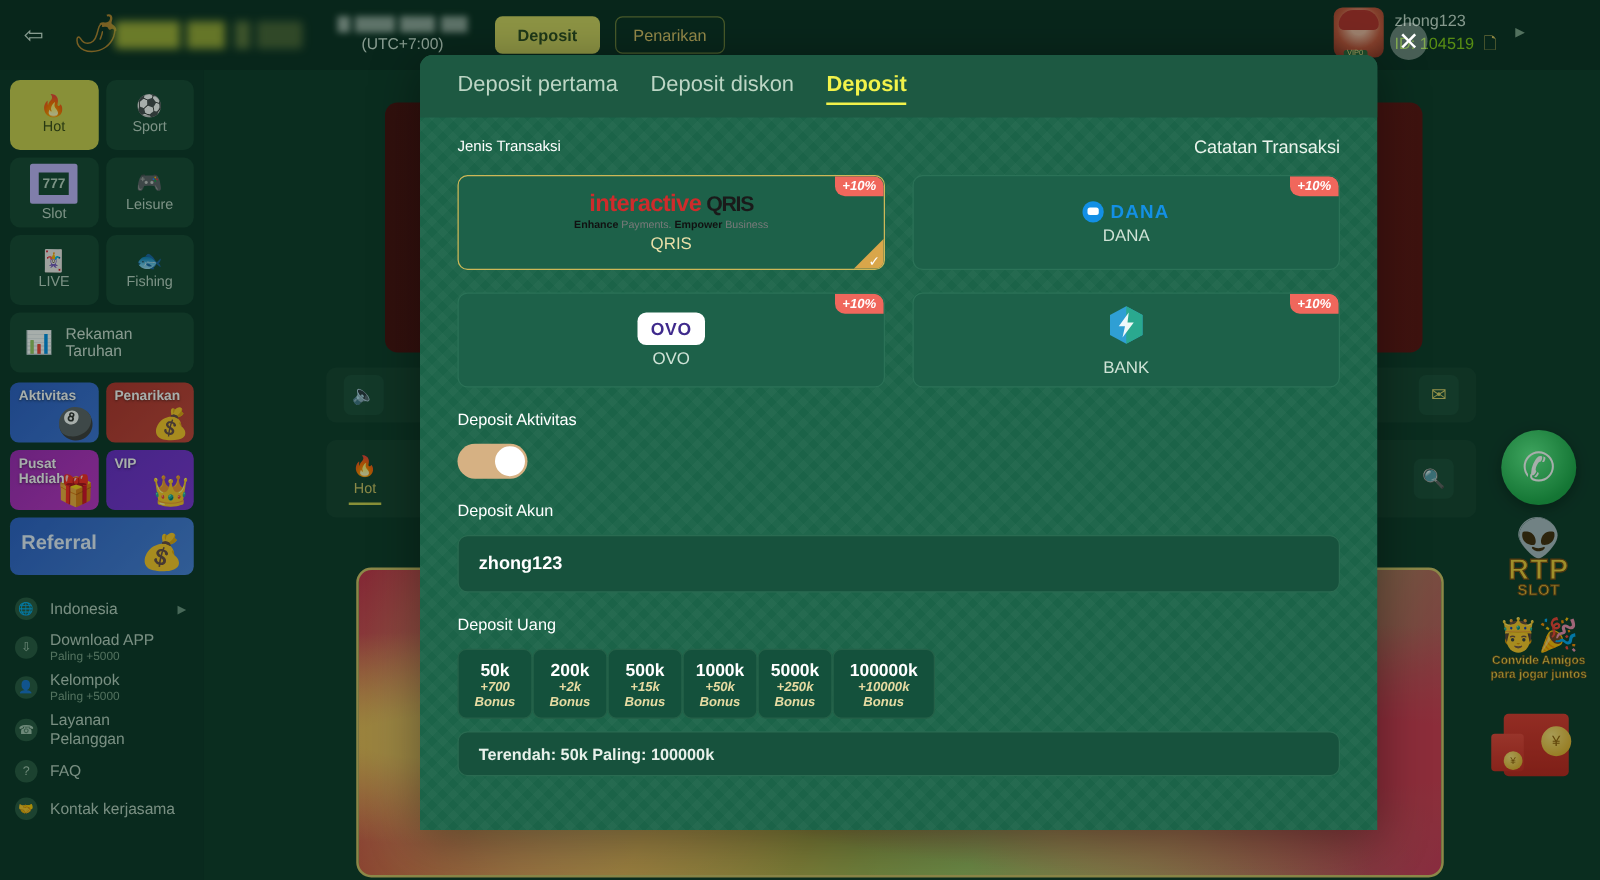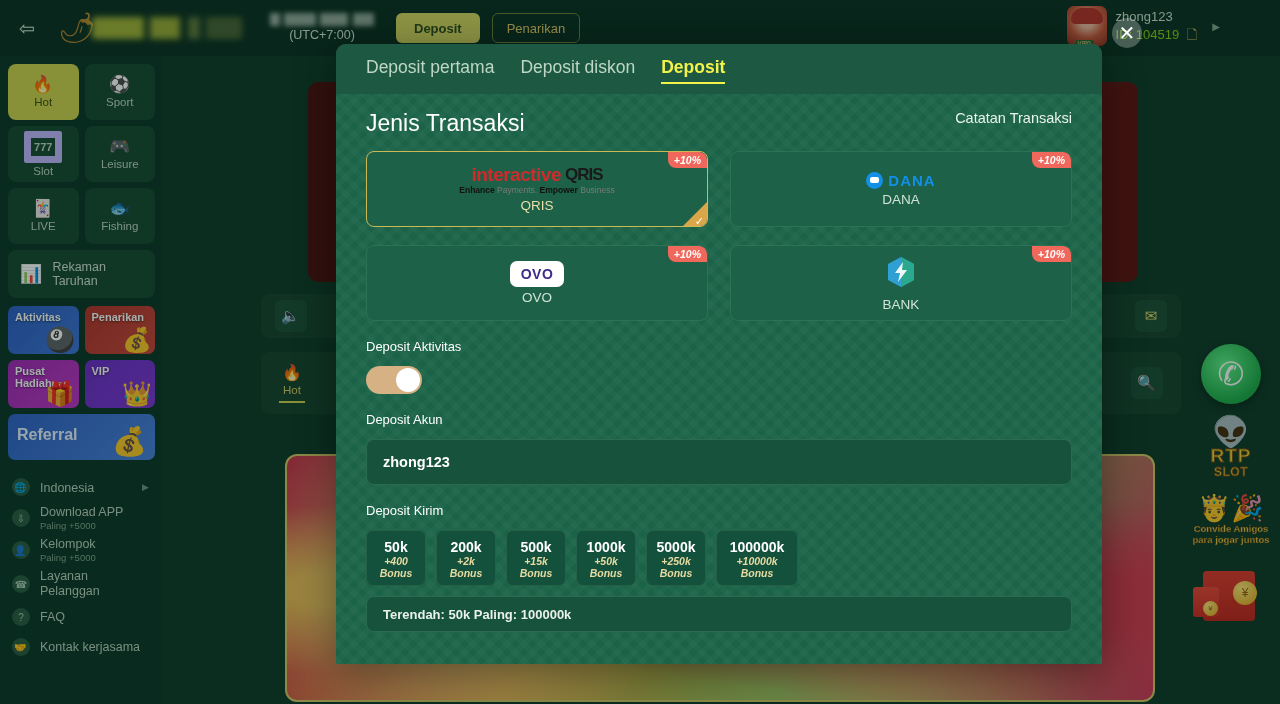--- a/index.html
+++ b/index.html
@@ -208,21 +208,21 @@
     background: radial-gradient(circle at 40% 35%, #5ff08a, #1faa4a 70%, #179c3f);
     display: flex; align-items: center; justify-content: center;
     color: #fff; font-size: 32px; cursor: pointer;
     box-shadow: 0 3px 10px rgba(0,0,0,.35);
   }
   .rtp-badge {
     margin: 14px auto 0; width: 82px; text-align: center; cursor: pointer;
   }
   .rtp-astro { font-size: 30px; line-height: 28px; }
   .rtp-word {
-    font-size: 19px; font-weight: bold; color: #f3cf3a;
+    font-size: 23px; font-weight: bold; color: #f3cf3a;
     -webkit-text-stroke: 1px #7a4a10; letter-spacing: 1px; line-height: 19px;
   }
   .rtp-sub {
     font-size: 12px; font-weight: bold; color: #f0c23a;
     -webkit-text-stroke: .8px #7a4a10; letter-spacing: .5px;
   }
   .invite {
     margin: 14px auto 0; width: 86px; text-align: center; cursor: pointer;
   }
   .invite-art { font-size: 26px; line-height: 30px; }
@@ -277,21 +277,21 @@
   }
   .close-x {
     position: absolute; right: 20px; top: 12px; width: 30px; height: 30px;
     border-radius: 50%; background: rgba(240,245,240,.28);
     display: flex; align-items: center; justify-content: center;
     color: #ffffff; font-size: 20px; cursor: pointer; z-index: 60;
   }
   .modal-body { padding: 16px 30px 0; position: relative; }
 
   .sec-head { display: flex; align-items: flex-start; justify-content: space-between; }
-  .sec-title { font-size: 23px; color: #ffffff; }
+  .sec-title { font-size: 12px; color: #ffffff; }
   .rec-link { font-size: 14.5px; color: #eaf4ec; cursor: pointer; }
 
   .pay-grid {
     margin-top: 14px; display: grid; grid-template-columns: 1fr 1fr; gap: 18px 22px;
   }
   .pay-card {
     position: relative; height: 76px; border-radius: 8px;
     background: #1d6149; border: 1px solid #2b7257;
     display: flex; flex-direction: column; align-items: center; justify-content: center;
     gap: 3px; cursor: pointer; overflow: hidden;
@@ -347,21 +347,21 @@
     border-radius: 50%; background: #fff;
   }
 
   .acct-field {
     margin-top: 12px; height: 46px; border-radius: 8px;
     background: #17523d; border: 1px solid #2a6b51;
     display: flex; align-items: center; padding: 0 16px;
     font-size: 14.5px; font-weight: bold; color: #ffffff;
   }
 
-  .chips { margin-top: 12px; display: flex; gap: 10px; }
+  .chips { margin-top: 12px; display: flex; gap: 0; }
   .chip {
     width: 60px; height: 56px; border-radius: 7px; background: #14513c;
     border: 1px solid #246148;
     display: flex; flex-direction: column; align-items: center; justify-content: center;
     cursor: pointer; padding-top: 2px;
   }
   .chip .amt { font-size: 14px; font-weight: bold; color: #ffffff; }
   .chip .bon { font-size: 10.5px; font-style: italic; font-weight: bold; color: #e7dba2; line-height: 12px; }
 
   .send-btn {
@@ -596,25 +596,25 @@
           <span class="knob"></span>
         </div>
       </div>
 
       <div class="lbl-block">
         <div class="t">Deposit Akun</div>
         <div class="acct-field">zhong123</div>
       </div>
 
       <div class="lbl-block">
-        <div class="t">Deposit Kirim</div>
+        <div class="t">Deposit Uang</div>
         <div class="chips">
           <div class="chip">
             <span class="amt">50k</span>
-            <span class="bon">+400</span>
+            <span class="bon">+700</span>
             <span class="bon">Bonus</span>
           </div>
           <div class="chip">
             <span class="amt">200k</span>
             <span class="bon">+2k</span>
             <span class="bon">Bonus</span>
           </div>
           <div class="chip">
             <span class="amt">500k</span>
             <span class="bon">+15k</span>

